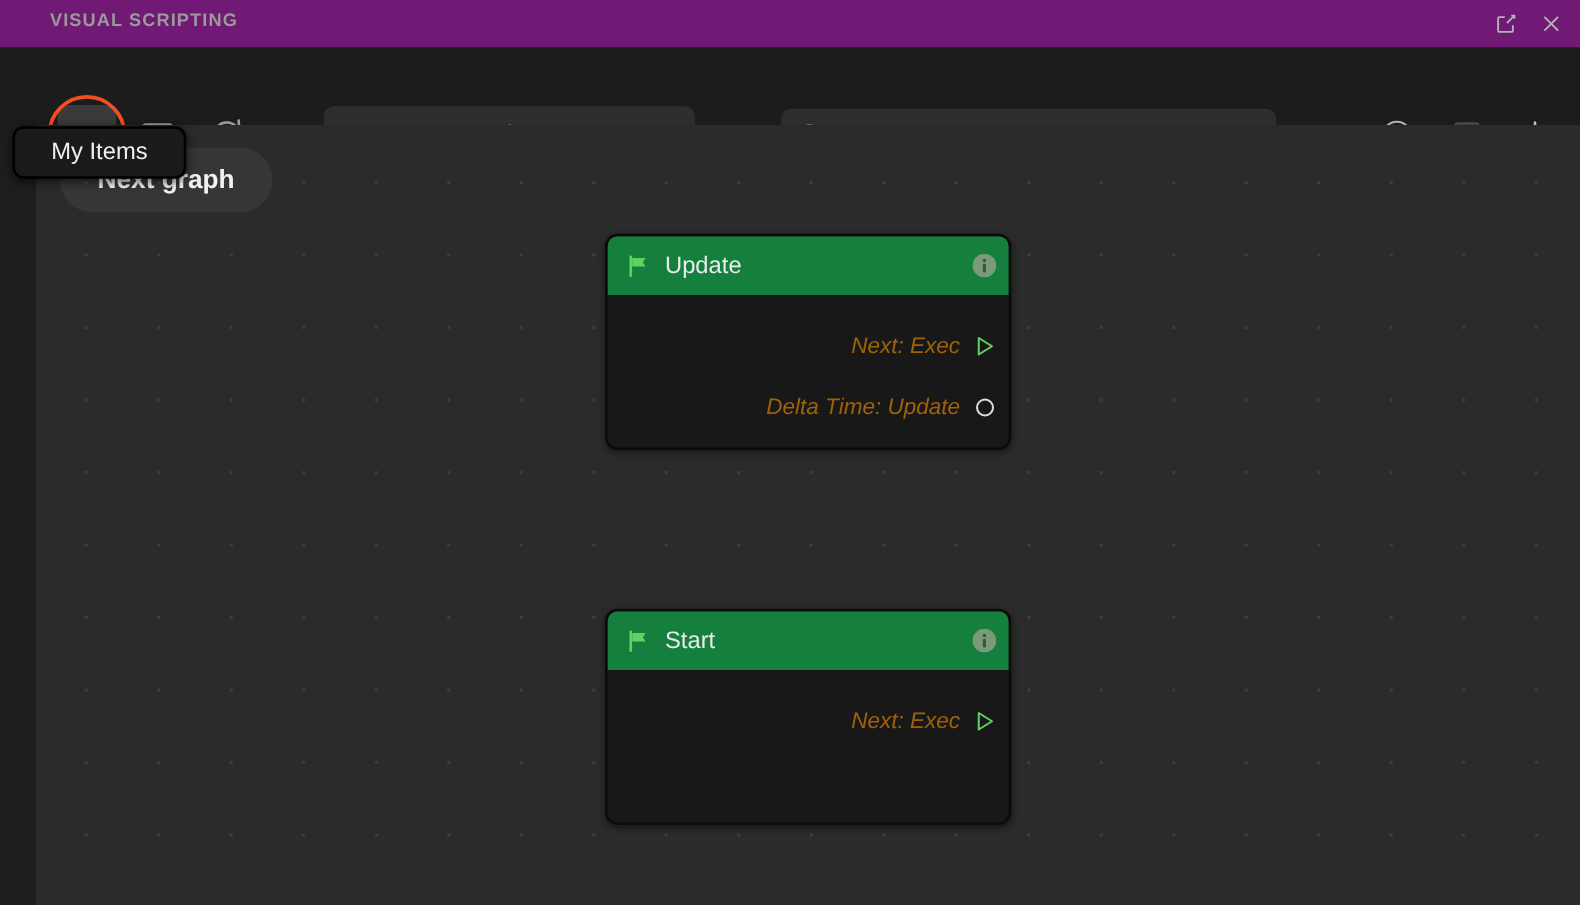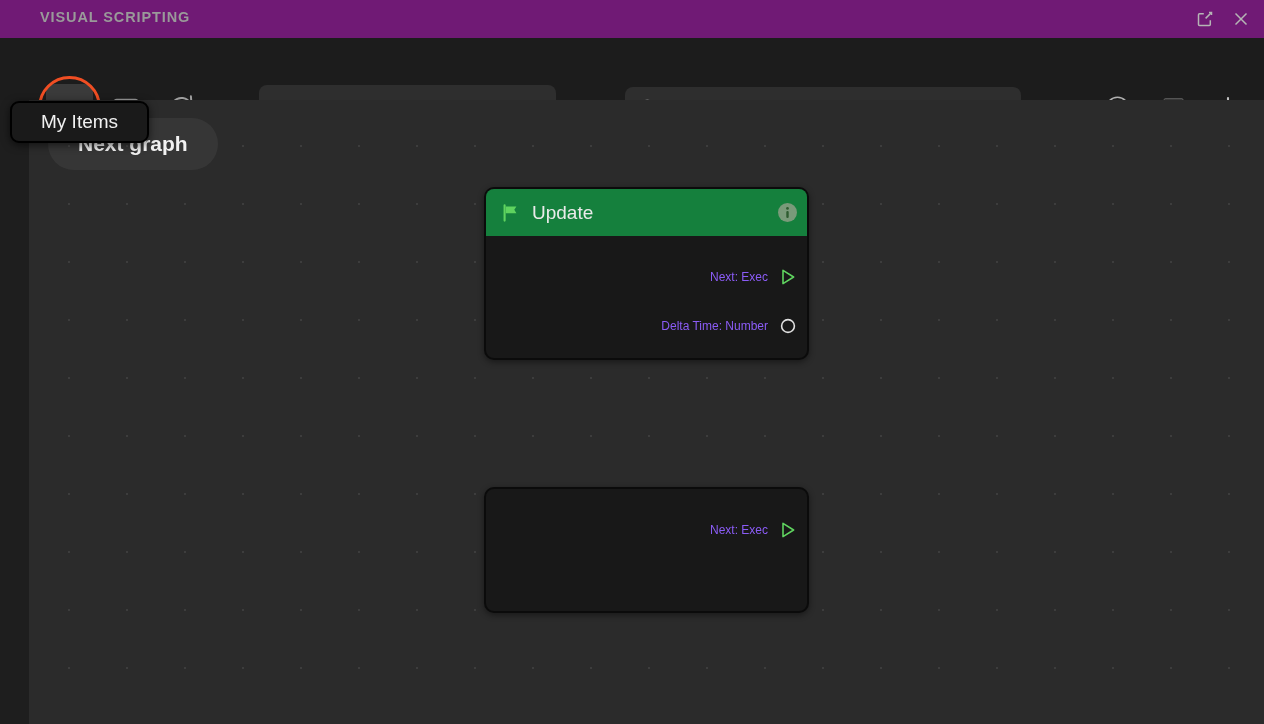--- a/index.html
+++ b/index.html
@@ -202,23 +202,24 @@
   }
   .node-body { position: relative; }
   .port-row {
     display: flex;
     align-items: center;
     justify-content: flex-end;
     height: 49px;
     padding-right: 10px;
   }
   .port-label {
-    font-size: 12px;
-    color: #8b5cf6;
+    font-size: 18px;
+    color: #a16207;
     white-space: nowrap;
+    font-style: italic;
   }
   .port-dot {
     margin-left: 11px;
     width: 18px; height: 18px;
     flex: 0 0 auto;
     cursor: pointer;
   }
 
   #node-update { left: 455px; top: 87px; width: 325px; }
   #node-update .node-body { height: 122px; padding-top: 16px; }
@@ -351,29 +352,41 @@
         </svg>
       </div>
       <div class="node-body">
         <div class="port-row">
           <span class="port-label">Next: Exec</span>
           <svg class="port-dot" viewBox="0 0 18 18">
             <path d="M4 2.4 L14.6 9 L4 15.6 z" fill="none" stroke="#5fd35f" stroke-width="1.6" stroke-linejoin="round"></path>
           </svg>
         </div>
         <div class="port-row">
-          <span class="port-label">Delta Time: Number</span>
+          <span class="port-label">Delta Time: Update</span>
           <svg class="port-dot" viewBox="0 0 18 18">
             <circle cx="9" cy="9" r="6.4" fill="none" stroke="#e0e0e0" stroke-width="1.6"></circle>
           </svg>
         </div>
       </div>
     </div>
 
     <div class="node" id="node-start">
+      <div class="node-header">
+        <svg class="node-flag" viewBox="0 0 18 18">
+          <path d="M2.6 1.4 v15.2" stroke="#5fd35f" stroke-width="2.1" stroke-linecap="round"></path>
+          <path d="M3.8 2.4 h10.6 l-2.1 3.4 2.1 3.4 H3.8 z" fill="#5fd35f"></path>
+        </svg>
+        <span class="node-title">Start</span>
+        <svg class="node-info-badge" viewBox="0 0 19 19">
+          <circle cx="9.5" cy="9.5" r="9.5" fill="#7a9a7a"></circle>
+          <circle cx="9.5" cy="5.4" r="1.35" fill="#2e5c30"></circle>
+          <rect x="8.3" y="8" width="2.4" height="7" rx="1.1" fill="#2e5c30"></rect>
+        </svg>
+      </div>
       <div class="node-body">
         <div class="port-row">
           <span class="port-label">Next: Exec</span>
           <svg class="port-dot" viewBox="0 0 18 18">
             <path d="M4 2.4 L14.6 9 L4 15.6 z" fill="none" stroke="#5fd35f" stroke-width="1.6" stroke-linejoin="round"></path>
           </svg>
         </div>
       </div>
     </div>
 

